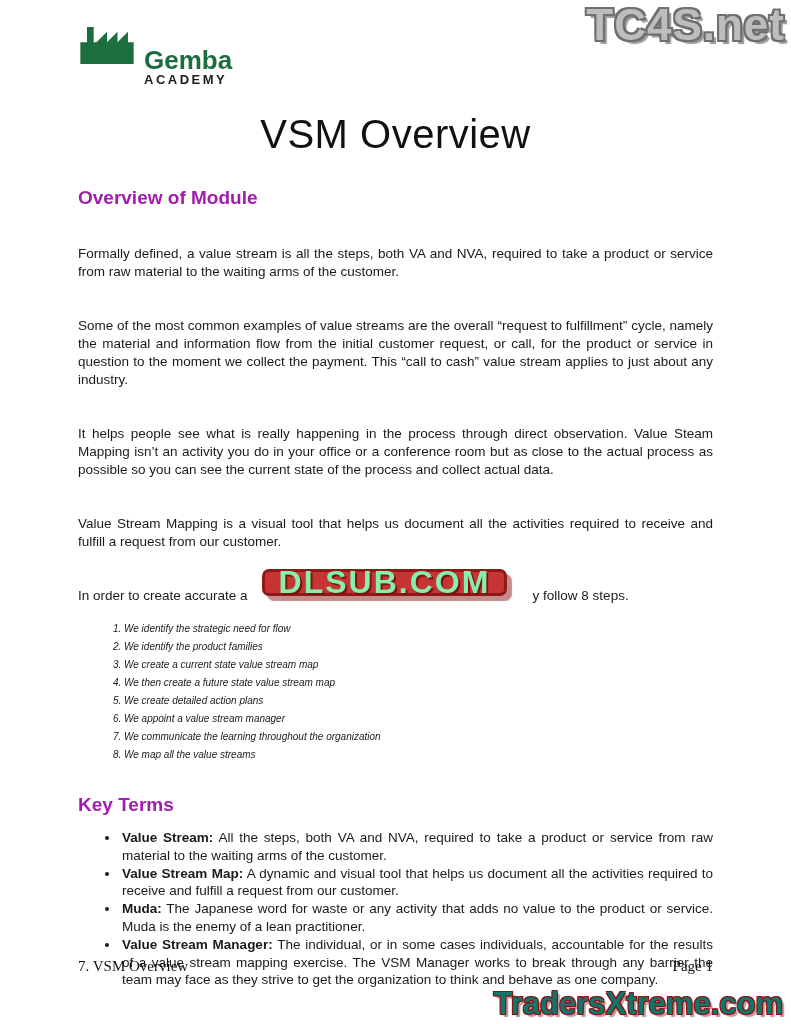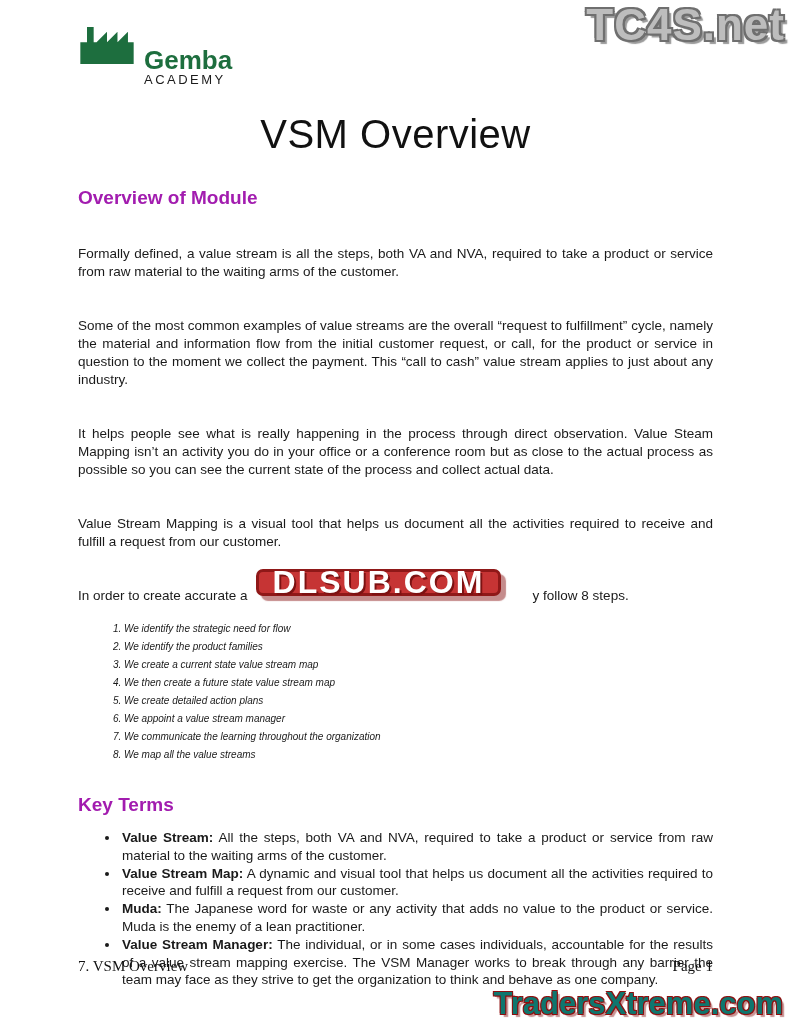--- a/index.html
+++ b/index.html
@@ -44,27 +44,27 @@
   }
   .wm-gap {
     display: inline-block;
     width: 285px;
     height: 1px;
     position: relative;
     vertical-align: baseline;
   }
   .stamp {
     position: absolute;
-    left: 8px;
+    left: 14px;
     top: -30px;
     display: inline-block;
     font-size: 32px;
     font-weight: 800;
     letter-spacing: 2px;
-    color: #ffffff;
+    color: #86efac;
     background: #c63434;
     border: 3px solid #8f1818;
     border-radius: 7px;
     padding: 1px 14px 2px;
     text-shadow: 2px 2px 0 #7c1212;
     box-shadow: 5px 5px 1px rgba(140,25,25,.5);
     white-space: nowrap;
   }
 
   
@@ -79,21 +79,21 @@
   .logo svg { display: block; }
   .logo-gemba {
     font-size: 26px;
     font-weight: 700;
     color: #1d6e3e;
     line-height: 1.0;
     margin-top: 44px;
   }
   .logo-academy {
     font-size: 13px;
-    font-weight: 400;
+    font-weight: 700;
     letter-spacing: 2.5px;
     color: #1c1c1c;
     line-height: 1.1;
   }
 
   
   h1.doc-title {
     margin-top: 42px;
     text-align: center;
     font-size: 40px;

